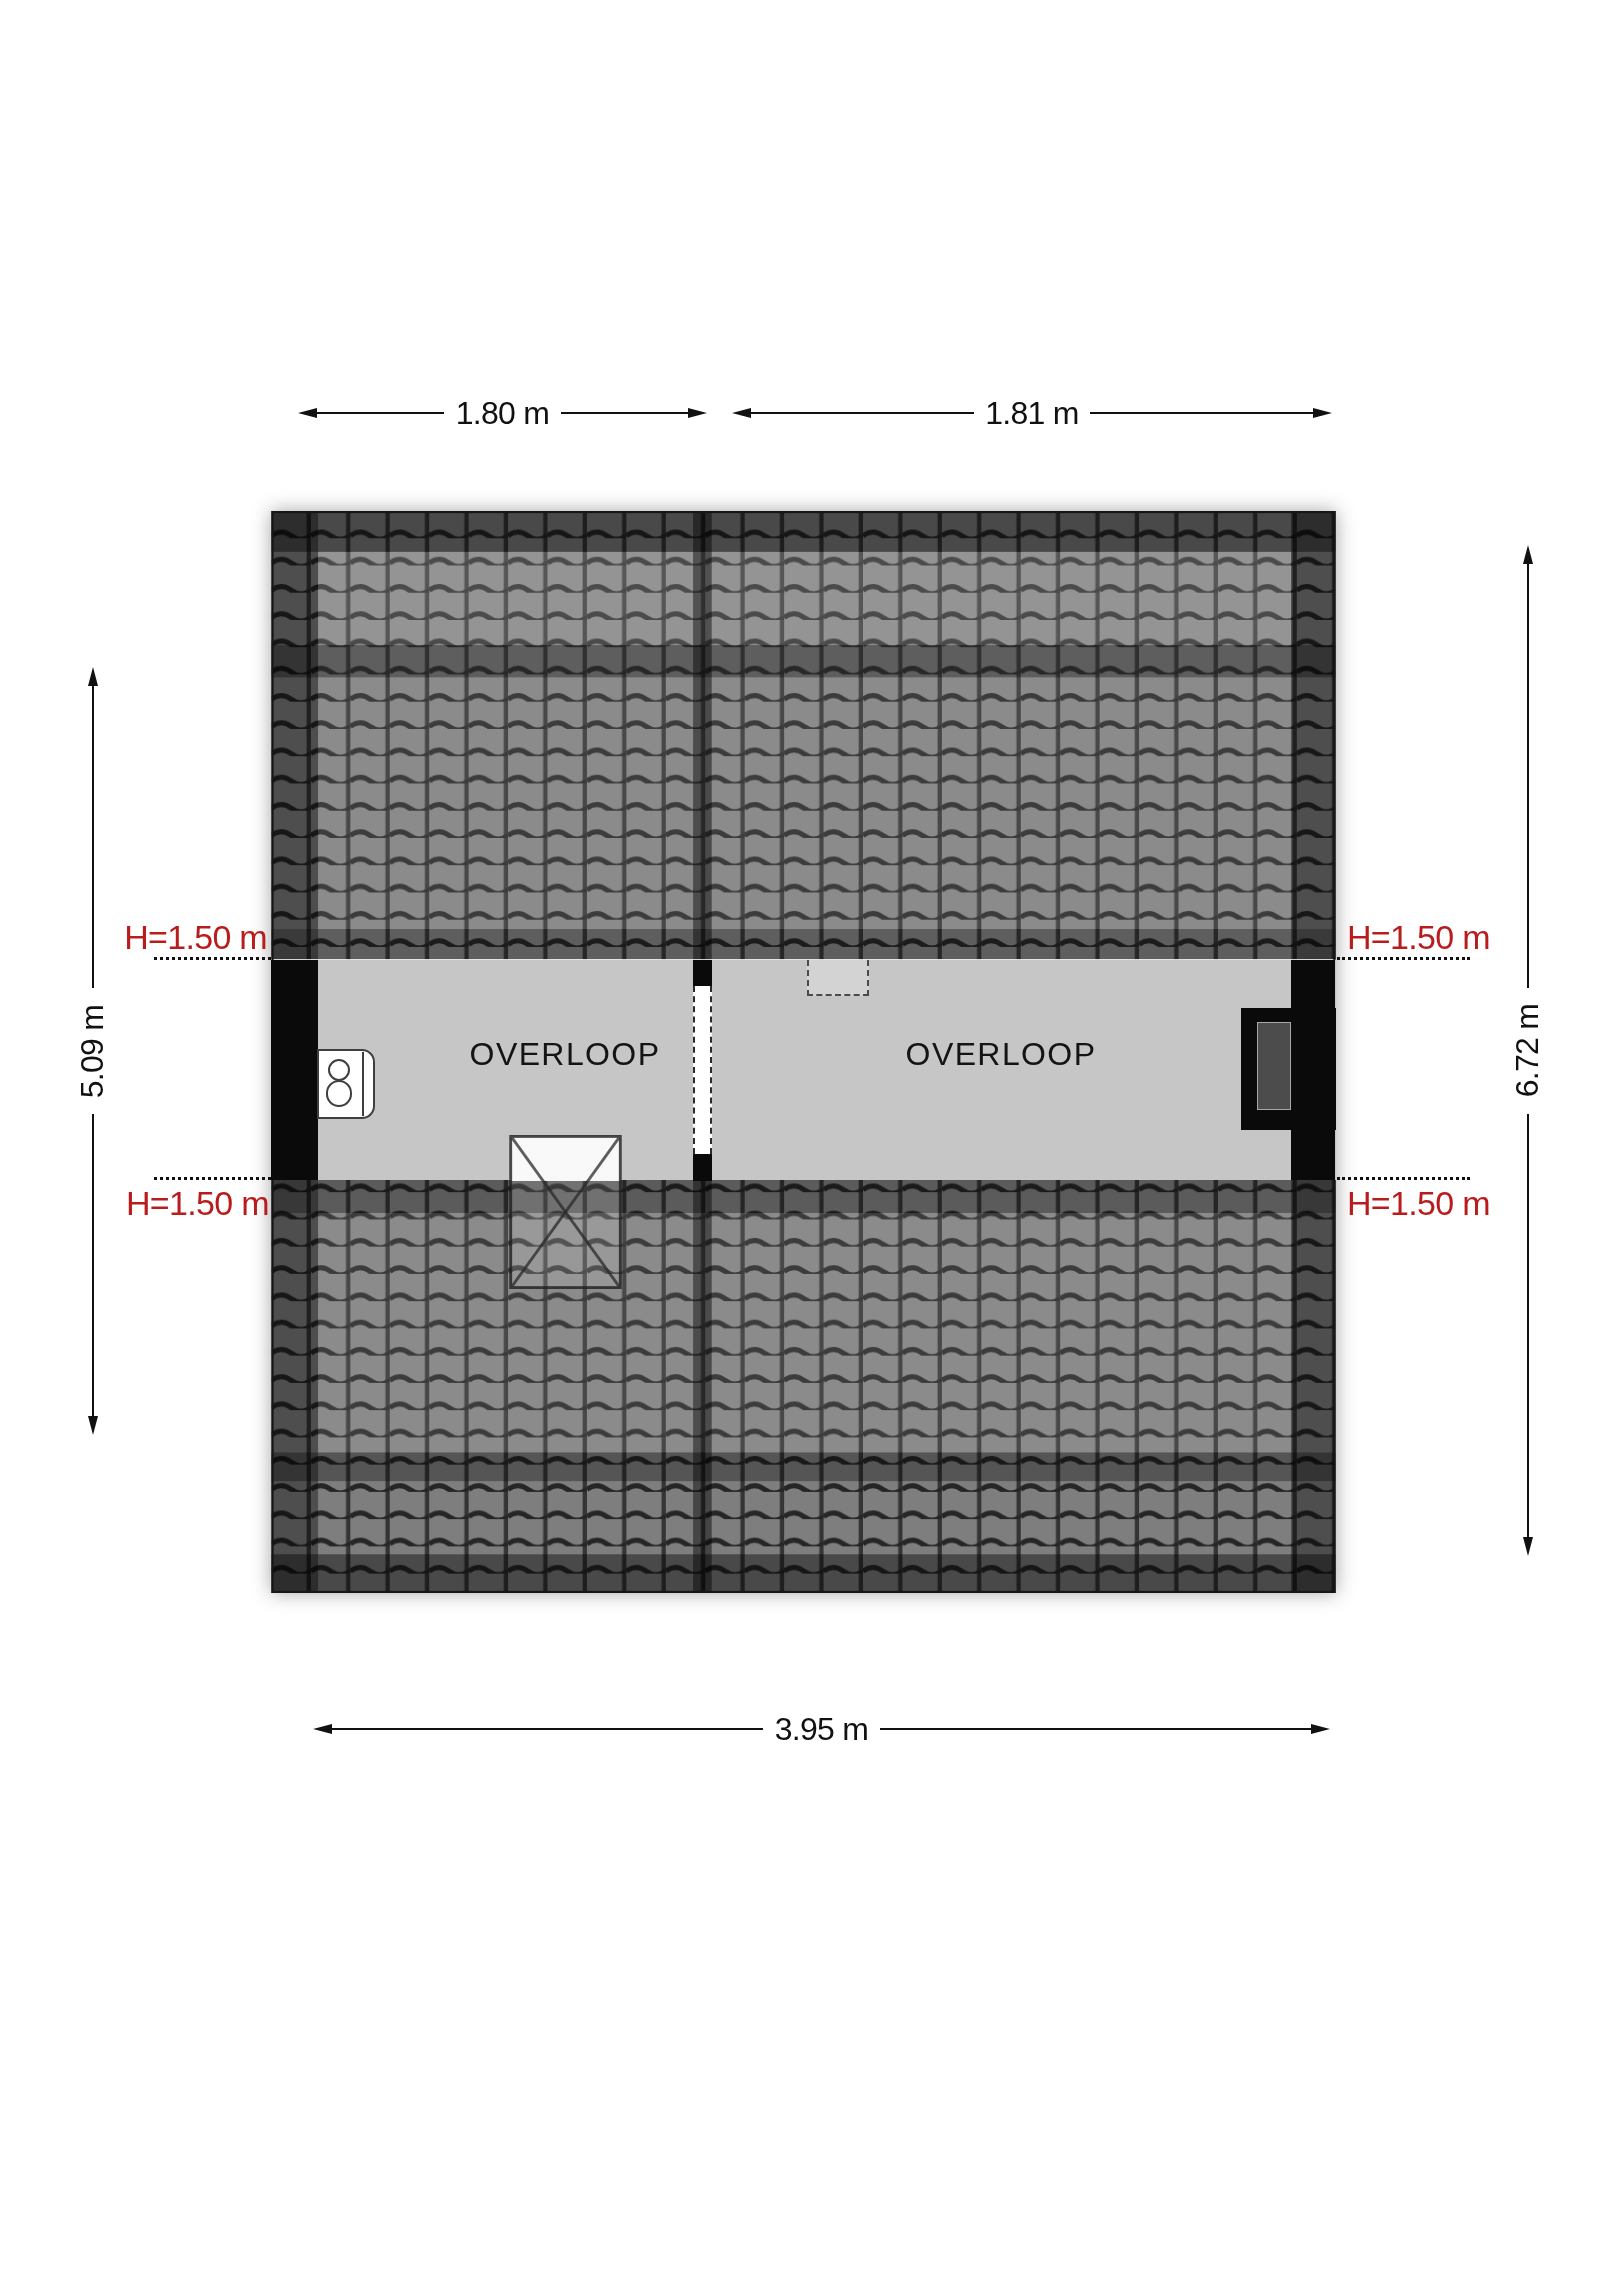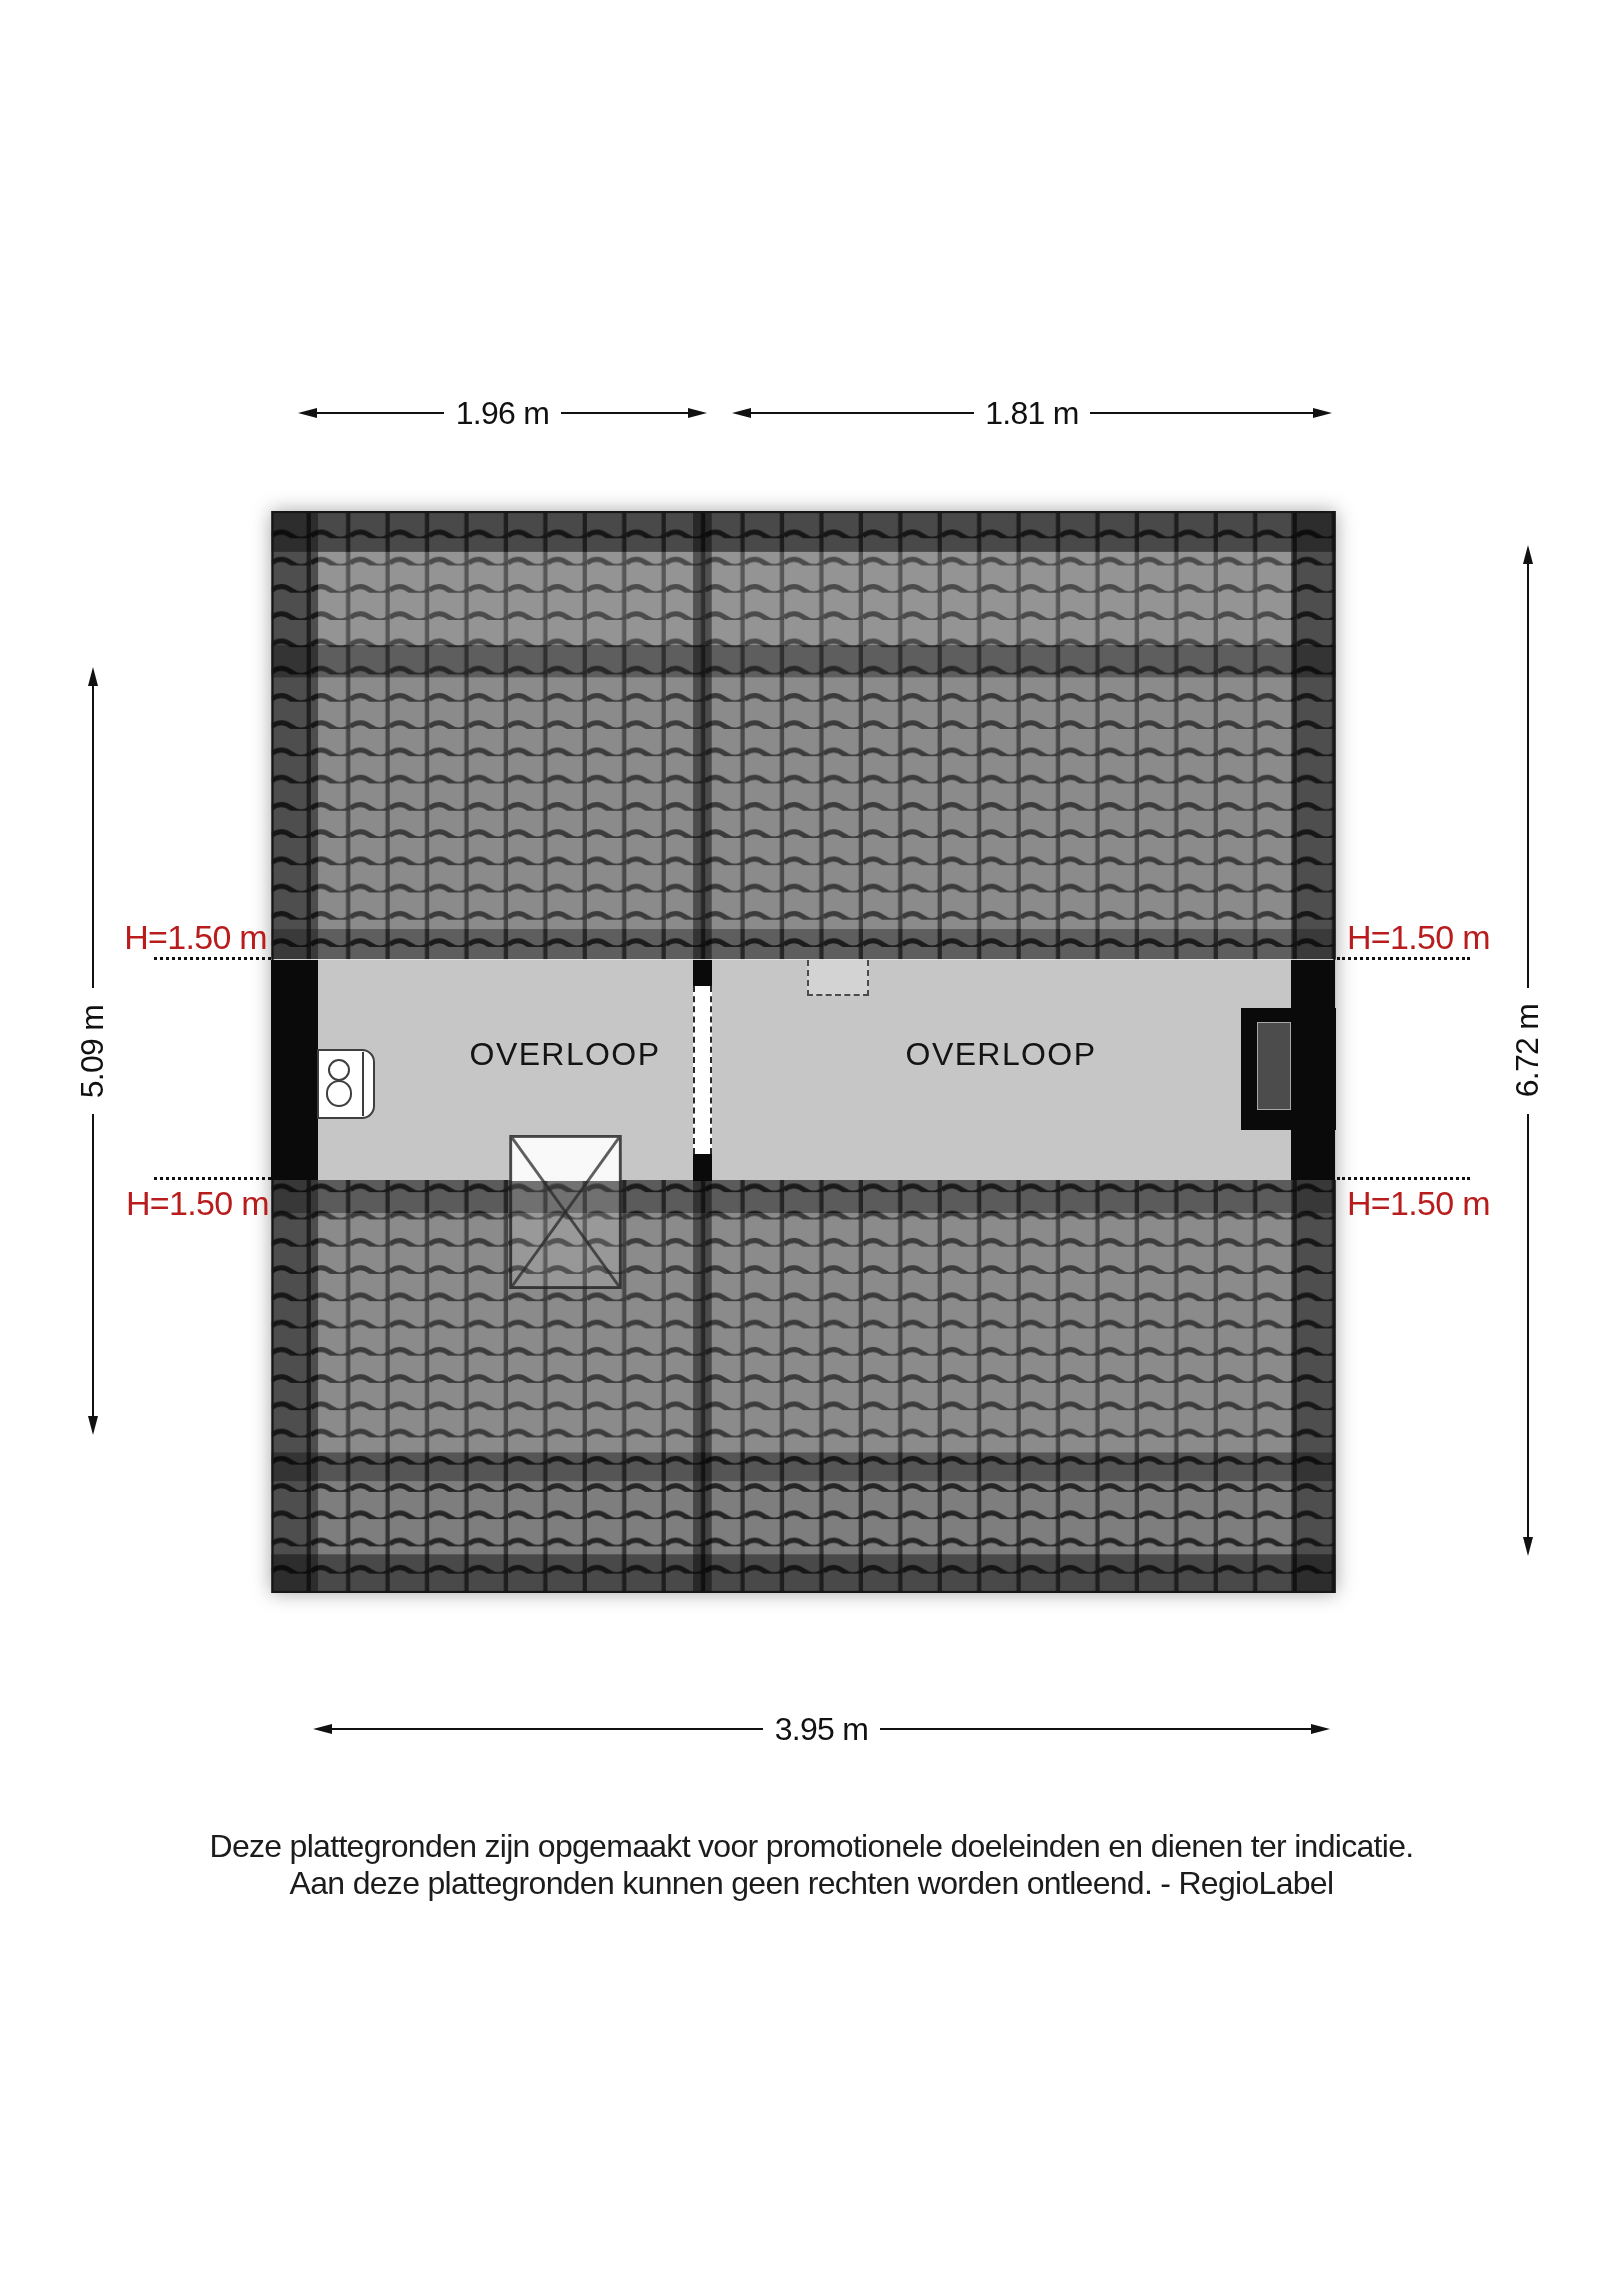--- a/index.html
+++ b/index.html
@@ -171,21 +171,21 @@
       </linearGradient>
     </defs>
     <rect x="2" y="2" width="153" height="211" fill="url(#stairfill)" stroke="#1f1f1f" stroke-width="4" stroke-opacity="0.8"></rect>
     <line x1="4" y1="4" x2="153" y2="211" stroke="#2a2a2a" stroke-width="4" stroke-opacity="0.75"></line>
     <line x1="153" y1="4" x2="4" y2="211" stroke="#2a2a2a" stroke-width="4" stroke-opacity="0.75"></line>
   </svg>
 
   <div class="hdim" style="left:298px; top:397px; width:409px;">
     <span class="arr w"></span>
     <span class="line"></span>
-    <span class="lbl">1.96 m</span>
+    <span class="lbl">1.80 m</span>
     <span class="line"></span>
     <span class="arr e"></span>
   </div>
   <div class="hdim" style="left:732px; top:397px; width:600px;">
     <span class="arr w"></span>
     <span class="line"></span>
     <span class="lbl">1.81 m</span>
     <span class="line"></span>
     <span class="arr e"></span>
   </div>
@@ -220,19 +220,15 @@
 
   <div class="hmark tl">H=1.50 m</div>
   <div class="hmark tr">H=1.50 m</div>
   <div class="hmark bl">H=1.50 m</div>
   <div class="hmark br">H=1.50 m</div>
   <div class="dotline dot-tl"></div>
   <div class="dotline dot-tr"></div>
   <div class="dotline dot-bl"></div>
   <div class="dotline dot-br"></div>
 
-  <div class="footer">
-    <div>Deze plattegronden zijn opgemaakt voor promotionele doeleinden en dienen ter indicatie.</div>
-    <div>Aan deze plattegronden kunnen geen rechten worden ontleend. - RegioLabel</div>
-  </div>
 
 </div>
 
 
 </body></html>

